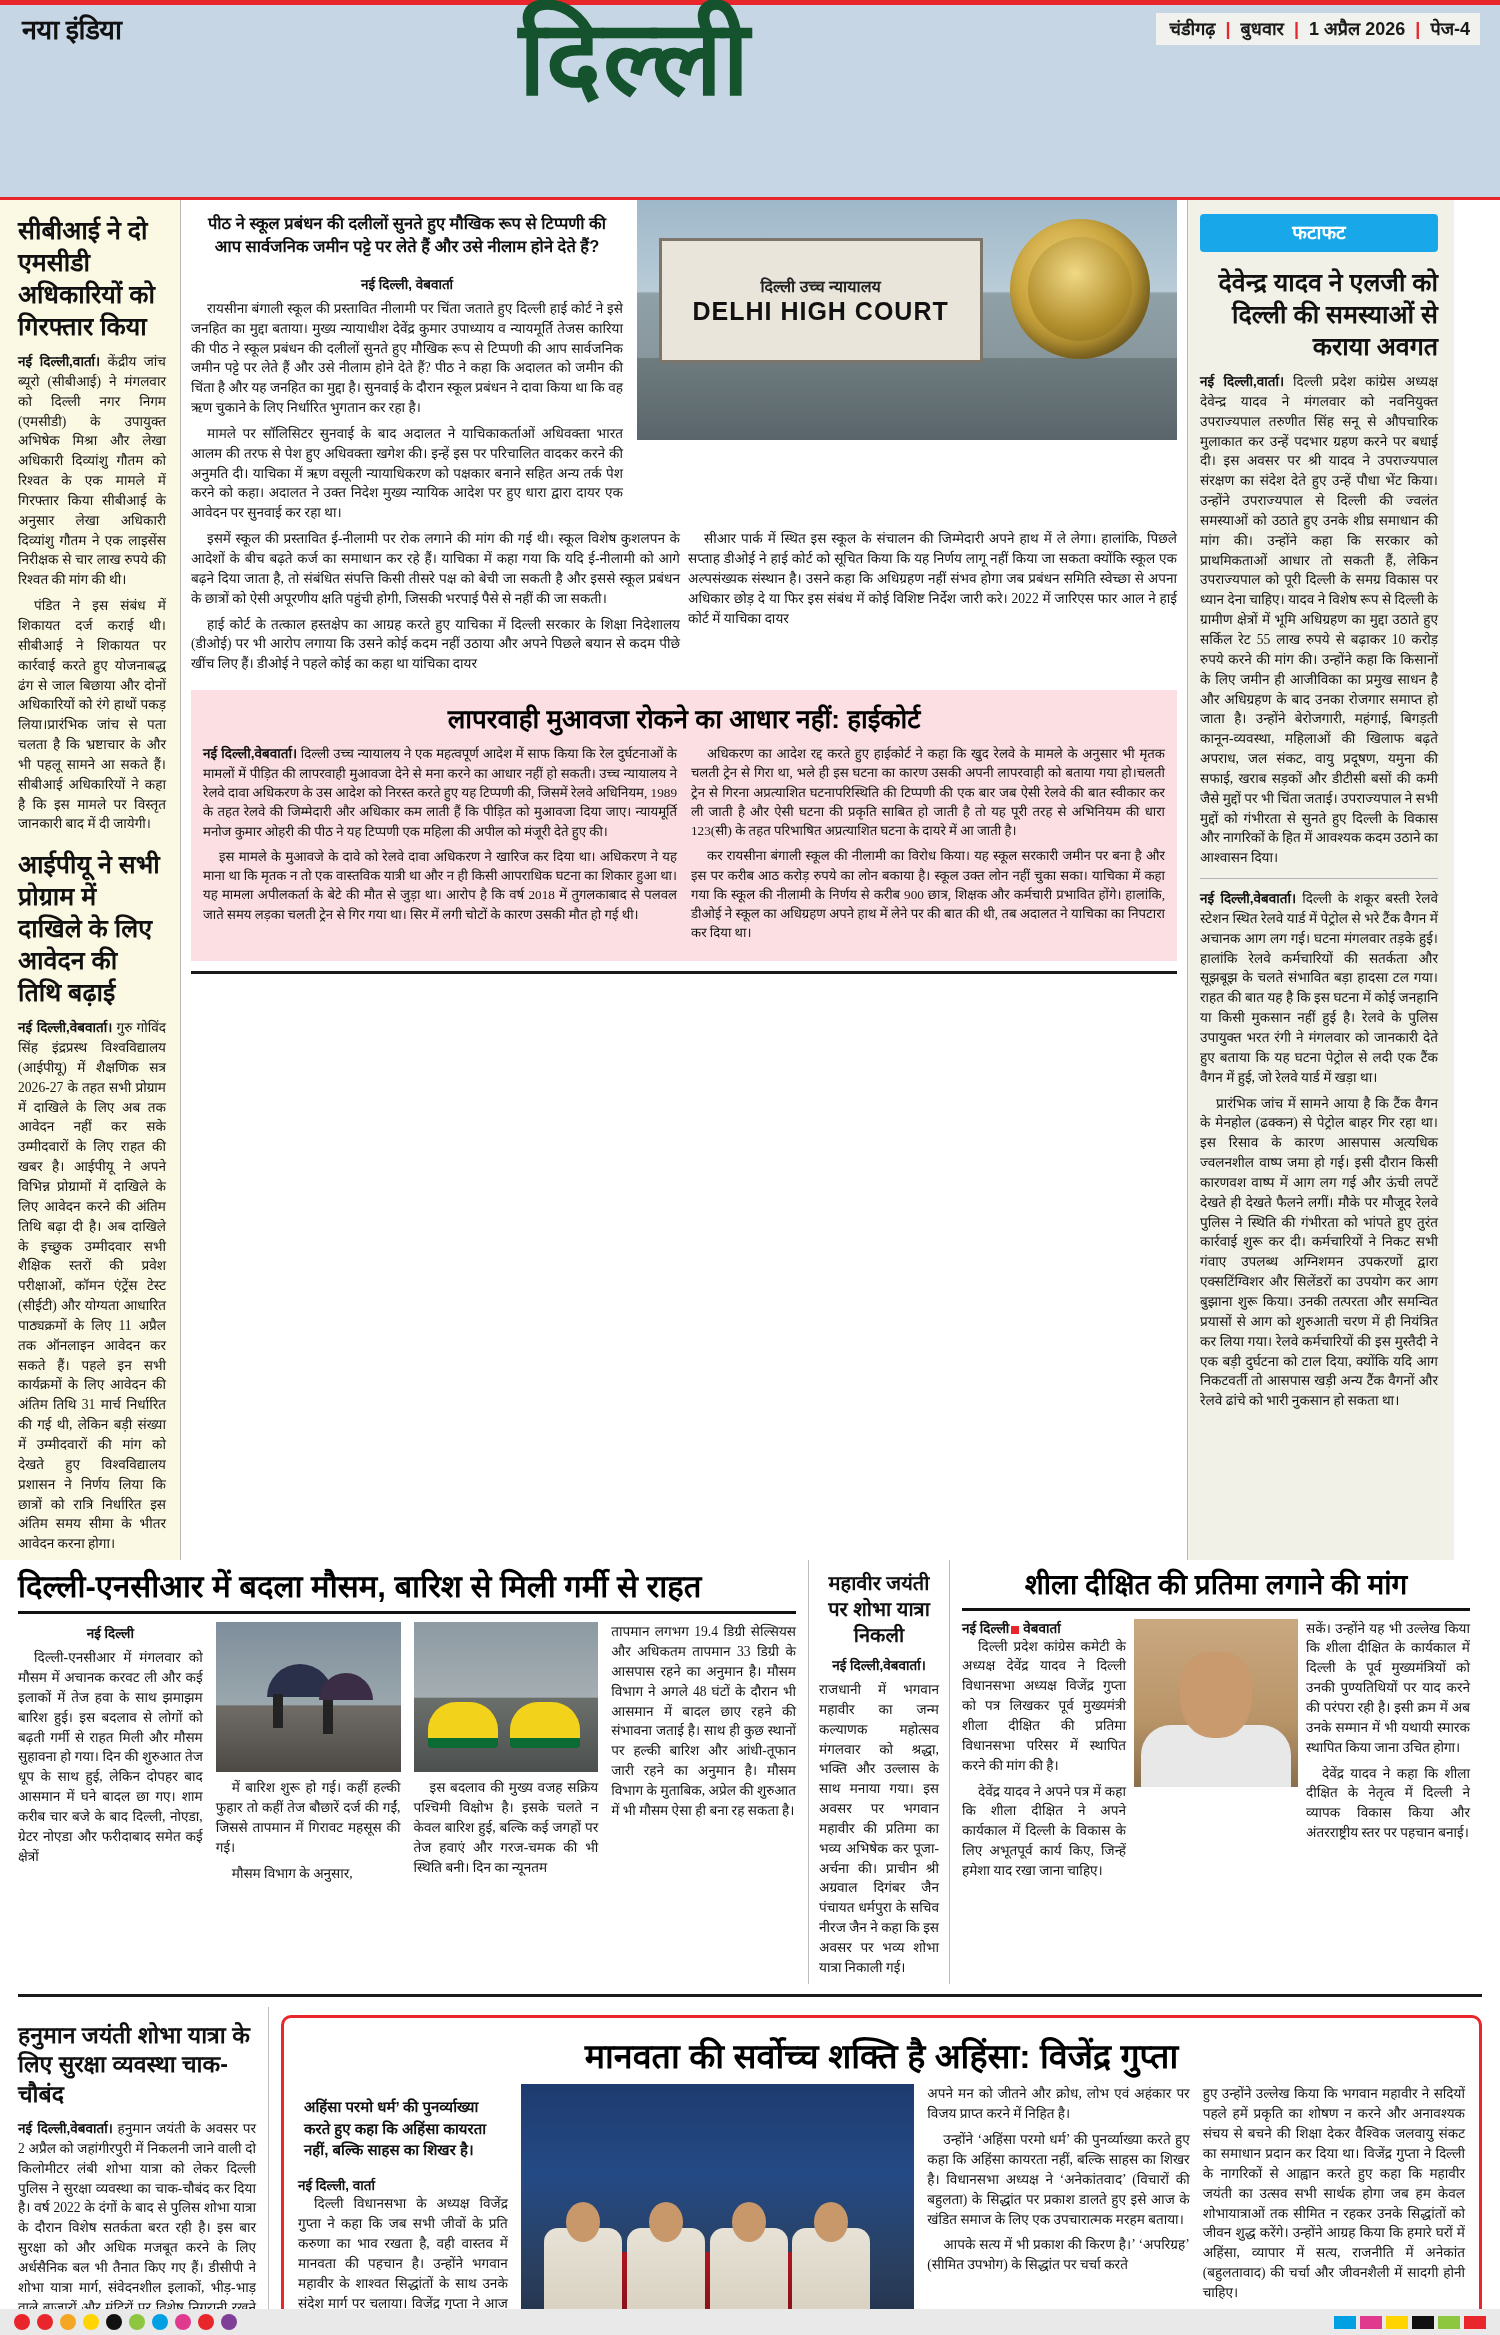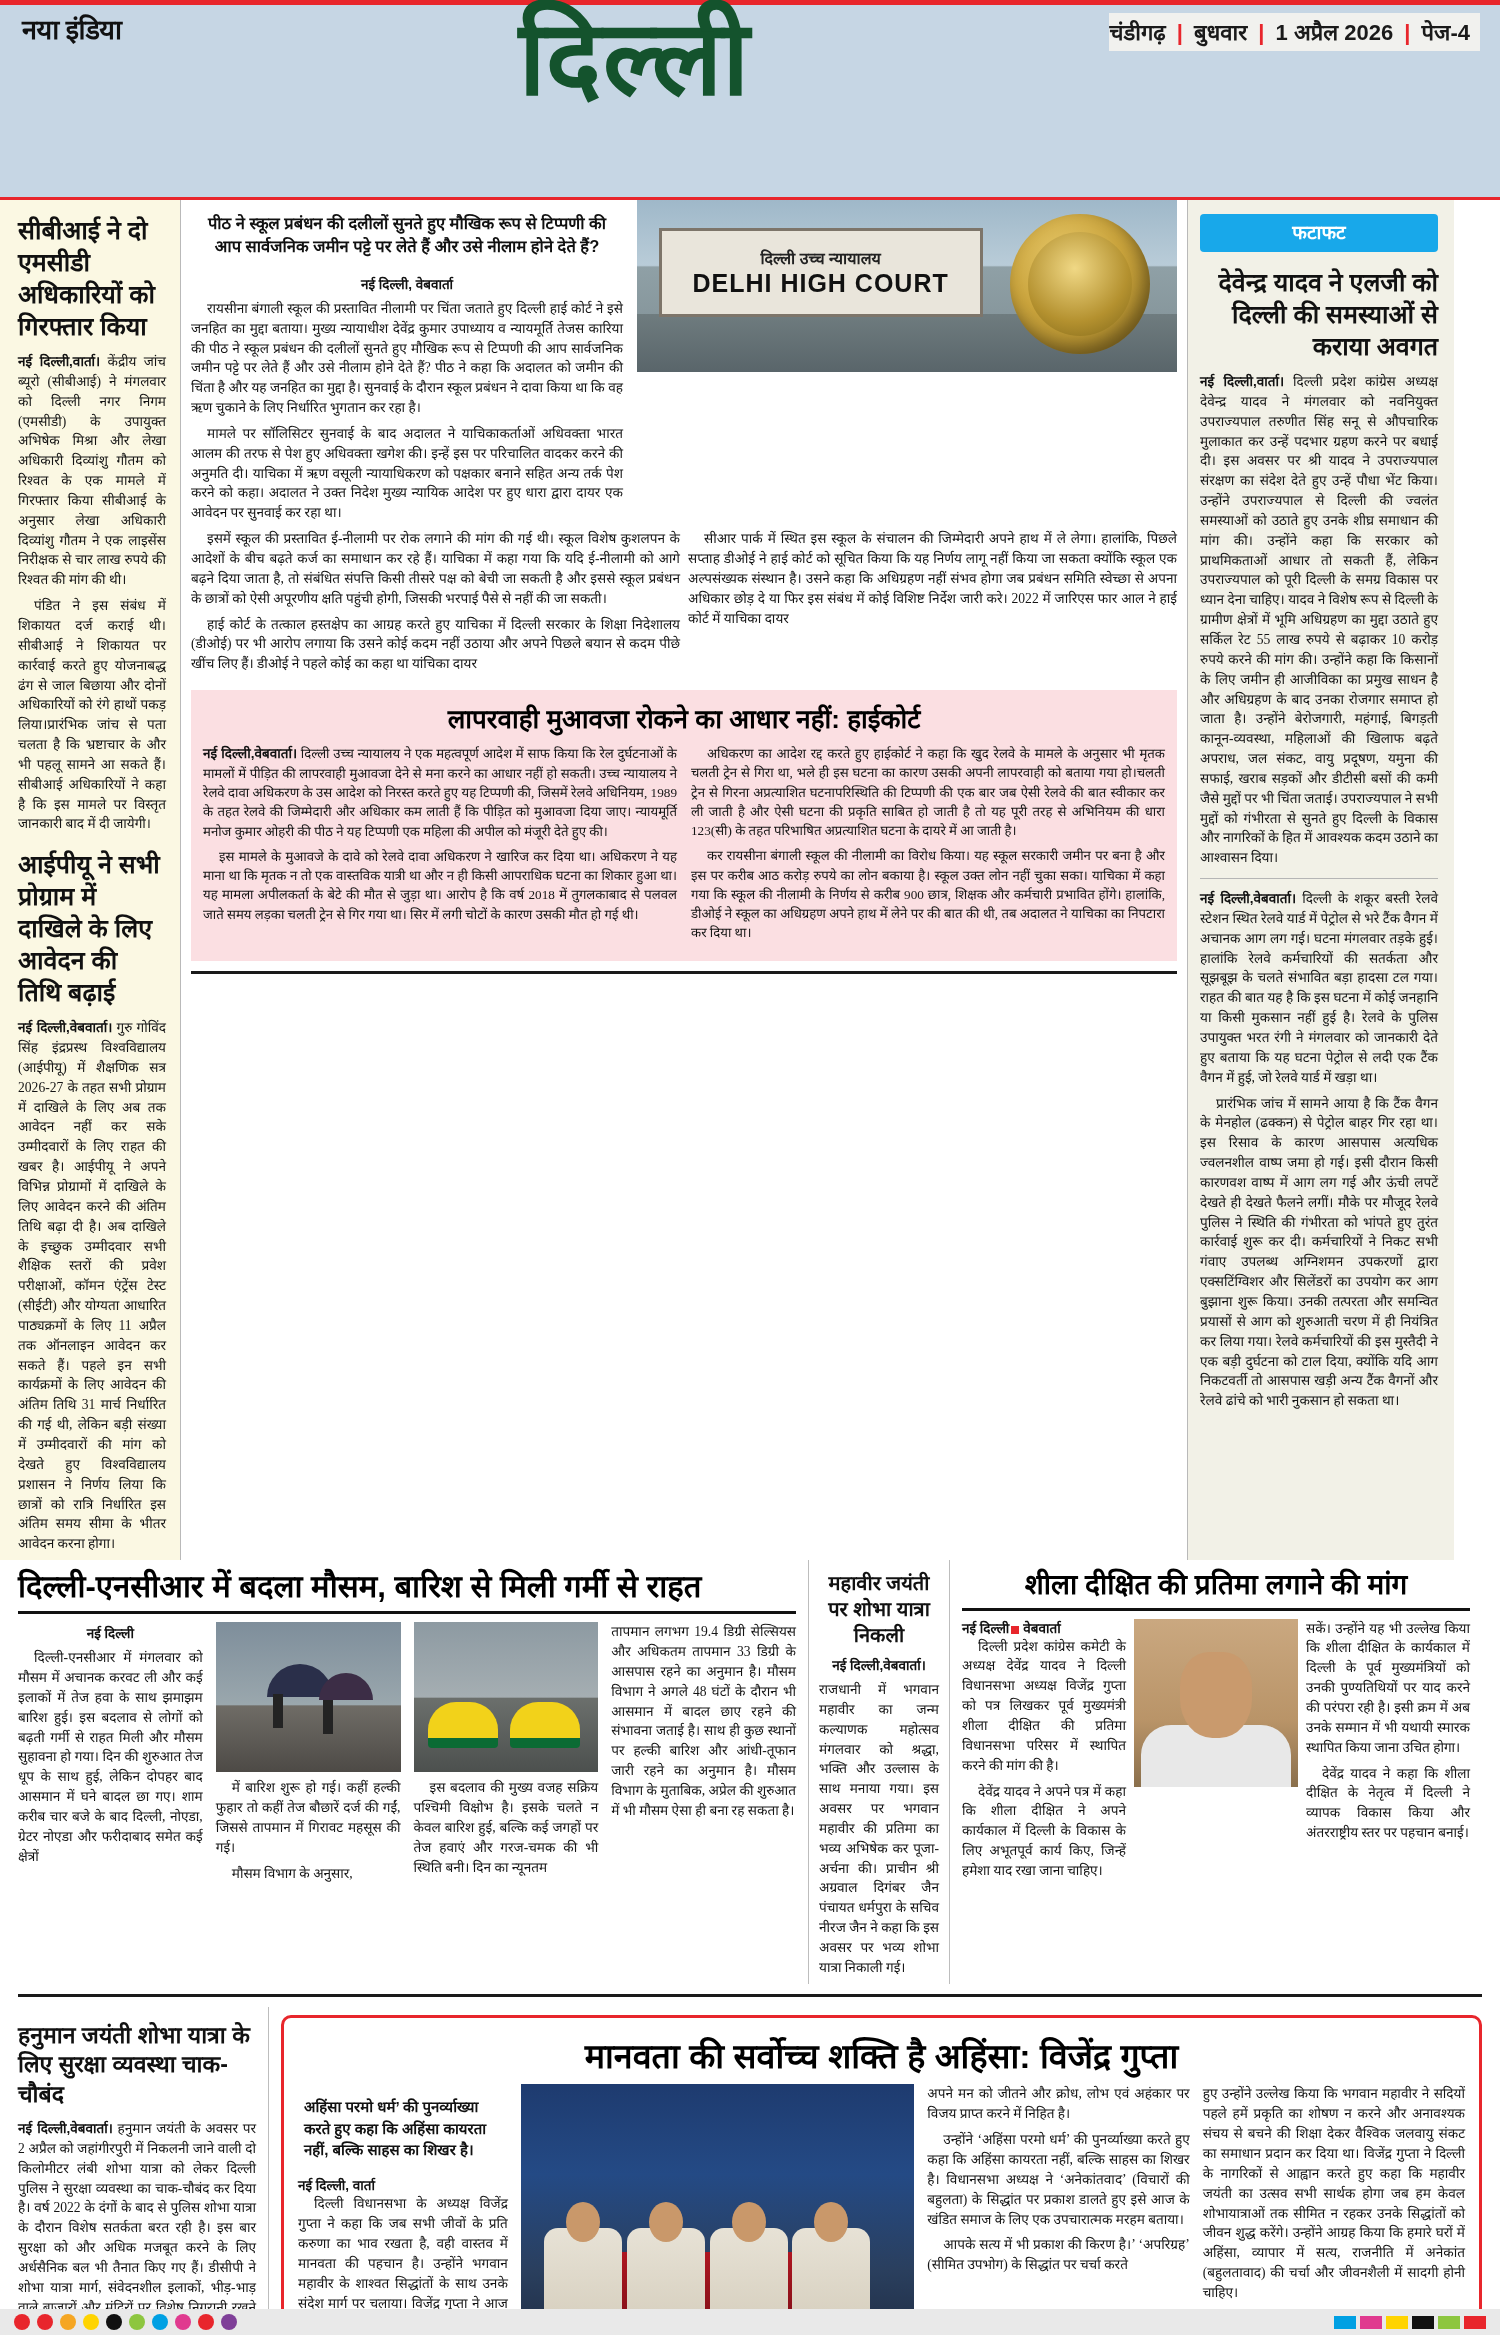--- a/index.html
+++ b/index.html
@@ -52,24 +52,24 @@
     letter-spacing: 2px;
   }
   .masthead-right {
     width: 470px;
     text-align: right;
     padding: 8px 20px 0 0;
   }
   .dateline {
     display: inline-block;
     background: #f1f1ee;
-    padding: 3px 10px 5px 0;
+    padding: 3px 10px 5px 14px;
     font-family: "Liberation Sans", sans-serif;
     font-weight: 700;
-    font-size: 22px;
+    font-size: 18px;
     color: #1a1a1a;
     white-space: nowrap;
   }
   .dateline .sep { color: #e8262c; font-weight: 900; margin: 0 5px; }
 
   .mast-rule { height: 3px; background: #e8262c; }
 
   
   .body-wrap {
     position: relative;
@@ -178,21 +178,21 @@
     padding: 10px 12px 12px;
     margin: 10px 0 8px;
   }
   .pink-box p.body { font-size: 13.2px; }
 
   
   .photo { position: relative; overflow: hidden; background: #cfcfcf; }
 
   
   .ph-hc {
-    height: 172px;
+    height: 240px;
     background:
       linear-gradient(180deg,#9fb8c9 0%,#b9ccd8 38%,#8fa0a6 39%,#7e8d92 100%);
   }
   .hc-sign {
     position: absolute; left: 4%; top: 16%;
     width: 60%; height: 52%;
     background: #e9e5db;
     border: 3px solid #7d756a;
     display: flex; flex-direction: column;
     align-items: center; justify-content: center;

